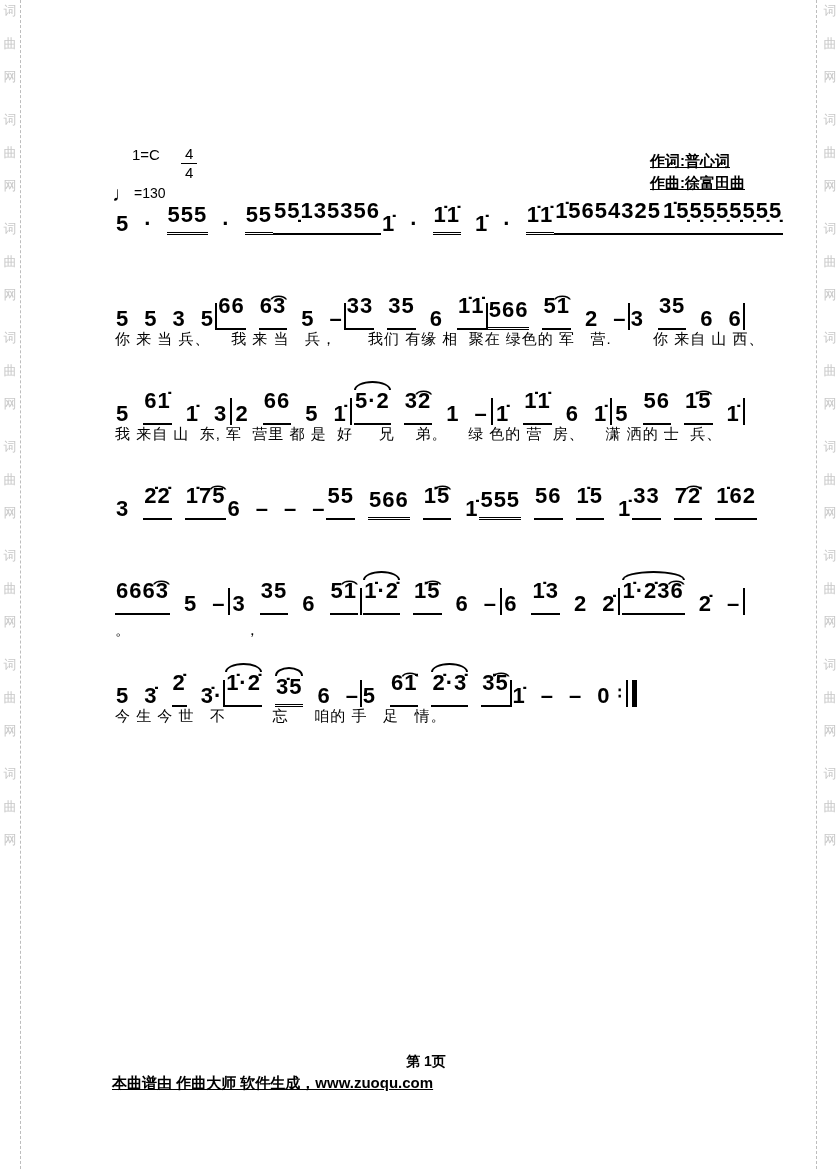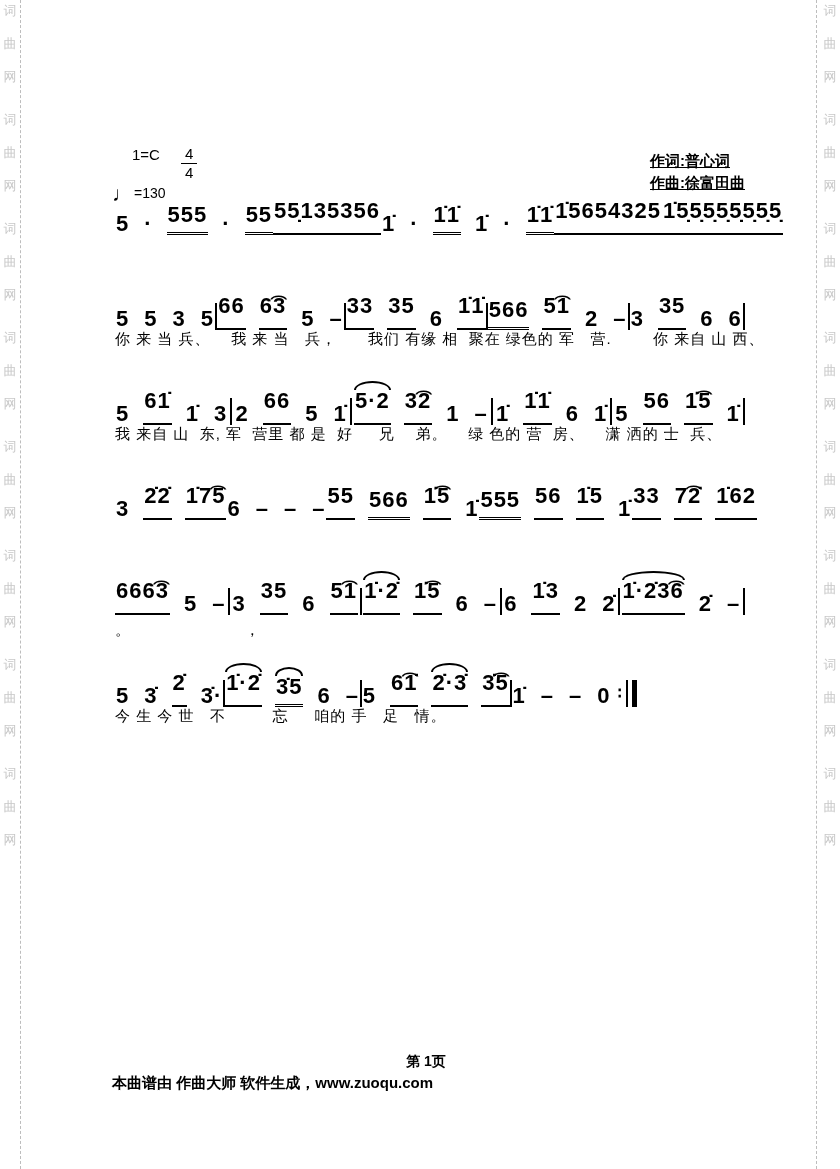--- a/index.html
+++ b/index.html
@@ -46,21 +46,21 @@
   .barline{width:2px;height:27px;background:#000;}
   .repeat-end{display:inline-flex;align-items:center;gap:4px;margin-left:6px;}
   .repeat-dots{font-size:17px;font-weight:bold;line-height:27px;}
   .rbar-thin{width:2px;height:27px;background:#000;}
   .rbar-thick{width:5px;height:27px;background:#000;}
   .lyrics,.lyrics2{margin-top:0;font-size:15px;white-space:pre;letter-spacing:1px;}
   .lyrics2{margin-top:6px;}
   
   .page-number{position:absolute;left:12px;right:0;top:1053px;text-align:center;
     font-size:14px;font-weight:bold;}
-  .footer-credit{position:absolute;left:112px;top:1074px;font-size:15px;font-weight:bold;}
+  .footer-credit{position:absolute;left:112px;top:1074px;font-size:15px;font-weight:bold;text-decoration:underline;}
 </style>
 </head>
 <body>
 
 <div class="page">
 
   <div class="edge-line left"></div>
   <div class="edge-line right"></div>
 
   <div class="watermark left" style="color: rgb(200, 200, 200);">

